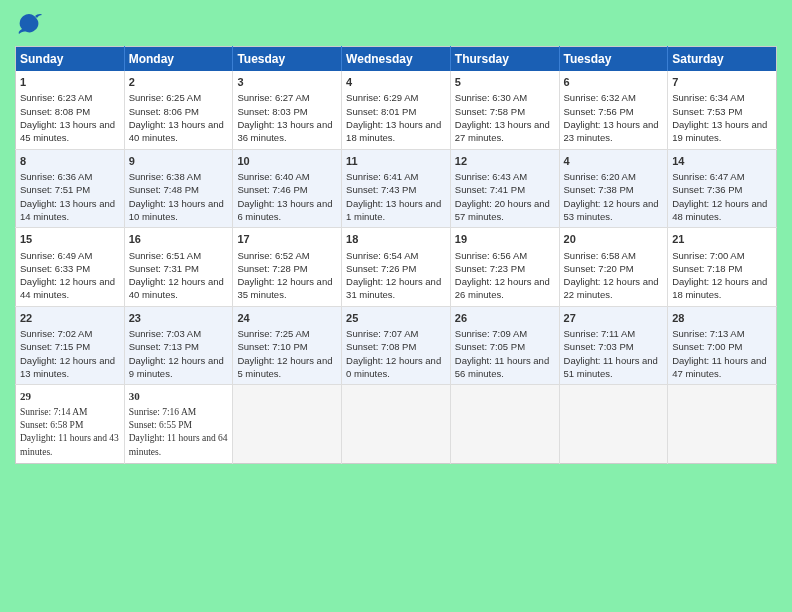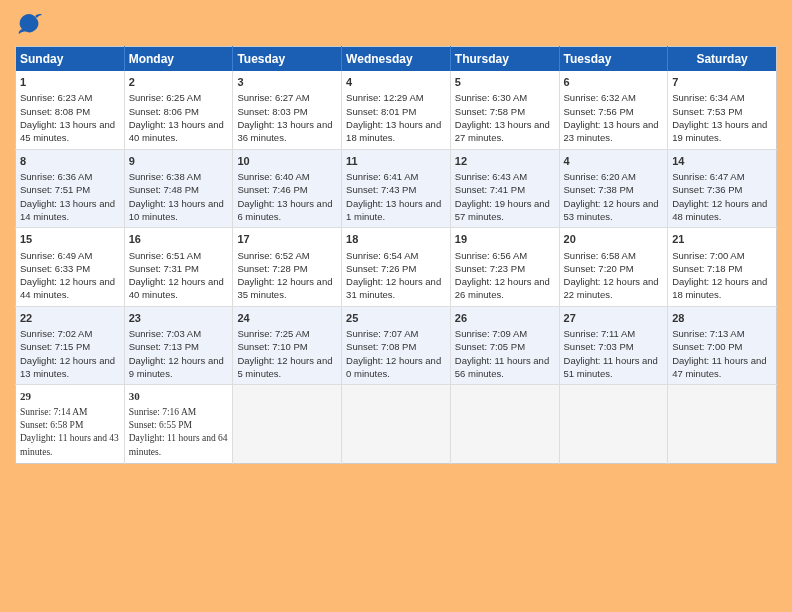--- a/index.html
+++ b/index.html
@@ -6,21 +6,21 @@
     body {
       font-family: Arial, sans-serif;
       background: #fff;
       width: 792px;
       height: 612px;
       overflow: hidden;
     }
     .page {
       width: 792px;
       height: 612px;
-      background: #fdba74;
+      background: #86efac;
       padding: 10px 15px 10px 15px;
     }
     .header {
       display: flex;
       justify-content: space-between;
       align-items: flex-start;
       margin-bottom: 8px;
     }
     .logo {
       display: flex;
@@ -61,21 +61,20 @@
       background: #1a5fb4;
       color: #fff;
       padding: 5px 4px;
       font-size: 12px;
       font-weight: bold;
       text-align: left;
       border-right: 1px solid #3a7fd4;
     }
     .calendar thead tr th:last-child {
       border-right: none;
-      text-align: center;
     }
     .calendar tbody tr td {
       vertical-align: top;
       padding: 4px 4px;
       font-size: 9.5px;
       color: #333;
       border-right: 1px solid #ddd;
       border-bottom: 1px solid #ddd;
       width: calc(100% / 7);
       line-height: 1.4;
@@ -134,31 +133,31 @@
           <th>Thursday</th>
           <th>Tuesday</th>
           <th>Saturday</th>
         </tr>
     </thead>
     <tbody id="calendar-body">
     <tr class="row-normal">
           <td><span class="day-num">1</span><span>Sunrise: 6:23 AM</span><br><span>Sunset: 8:08 PM</span><br><span>Daylight: 13 hours and 45 minutes.</span></td>
           <td><span class="day-num">2</span><span>Sunrise: 6:25 AM</span><br><span>Sunset: 8:06 PM</span><br><span>Daylight: 13 hours and 40 minutes.</span></td>
           <td><span class="day-num">3</span><span>Sunrise: 6:27 AM</span><br><span>Sunset: 8:03 PM</span><br><span>Daylight: 13 hours and 36 minutes.</span></td>
-          <td><span class="day-num">4</span><span>Sunrise: 12:29 AM</span><br><span>Sunset: 8:01 PM</span><br><span>Daylight: 13 hours and 18 minutes.</span></td>
+          <td><span class="day-num">4</span><span>Sunrise: 6:29 AM</span><br><span>Sunset: 8:01 PM</span><br><span>Daylight: 13 hours and 18 minutes.</span></td>
           <td><span class="day-num">5</span><span>Sunrise: 6:30 AM</span><br><span>Sunset: 7:58 PM</span><br><span>Daylight: 13 hours and 27 minutes.</span></td>
           <td><span class="day-num">6</span><span>Sunrise: 6:32 AM</span><br><span>Sunset: 7:56 PM</span><br><span>Daylight: 13 hours and 23 minutes.</span></td>
           <td><span class="day-num">7</span><span>Sunrise: 6:34 AM</span><br><span>Sunset: 7:53 PM</span><br><span>Daylight: 13 hours and 19 minutes.</span></td>
         </tr>
         <tr class="row-alt">
           <td><span class="day-num">8</span><span>Sunrise: 6:36 AM</span><br><span>Sunset: 7:51 PM</span><br><span>Daylight: 13 hours and 14 minutes.</span></td>
           <td><span class="day-num">9</span><span>Sunrise: 6:38 AM</span><br><span>Sunset: 7:48 PM</span><br><span>Daylight: 13 hours and 10 minutes.</span></td>
           <td><span class="day-num">10</span><span>Sunrise: 6:40 AM</span><br><span>Sunset: 7:46 PM</span><br><span>Daylight: 13 hours and 6 minutes.</span></td>
           <td><span class="day-num">11</span><span>Sunrise: 6:41 AM</span><br><span>Sunset: 7:43 PM</span><br><span>Daylight: 13 hours and 1 minute.</span></td>
-          <td><span class="day-num">12</span><span>Sunrise: 6:43 AM</span><br><span>Sunset: 7:41 PM</span><br><span>Daylight: 19 hours and 57 minutes.</span></td>
+          <td><span class="day-num">12</span><span>Sunrise: 6:43 AM</span><br><span>Sunset: 7:41 PM</span><br><span>Daylight: 20 hours and 57 minutes.</span></td>
           <td><span class="day-num">4</span><span>Sunrise: 6:20 AM</span><br><span>Sunset: 7:38 PM</span><br><span>Daylight: 12 hours and 53 minutes.</span></td>
           <td><span class="day-num">14</span><span>Sunrise: 6:47 AM</span><br><span>Sunset: 7:36 PM</span><br><span>Daylight: 12 hours and 48 minutes.</span></td>
         </tr>
         <tr class="row-normal">
           <td><span class="day-num">15</span><span>Sunrise: 6:49 AM</span><br><span>Sunset: 6:33 PM</span><br><span>Daylight: 12 hours and 44 minutes.</span></td>
           <td><span class="day-num">16</span><span>Sunrise: 6:51 AM</span><br><span>Sunset: 7:31 PM</span><br><span>Daylight: 12 hours and 40 minutes.</span></td>
           <td><span class="day-num">17</span><span>Sunrise: 6:52 AM</span><br><span>Sunset: 7:28 PM</span><br><span>Daylight: 12 hours and 35 minutes.</span></td>
           <td><span class="day-num">18</span><span>Sunrise: 6:54 AM</span><br><span>Sunset: 7:26 PM</span><br><span>Daylight: 12 hours and 31 minutes.</span></td>
           <td><span class="day-num">19</span><span>Sunrise: 6:56 AM</span><br><span>Sunset: 7:23 PM</span><br><span>Daylight: 12 hours and 26 minutes.</span></td>
           <td><span class="day-num">20</span><span>Sunrise: 6:58 AM</span><br><span>Sunset: 7:20 PM</span><br><span>Daylight: 12 hours and 22 minutes.</span></td>

